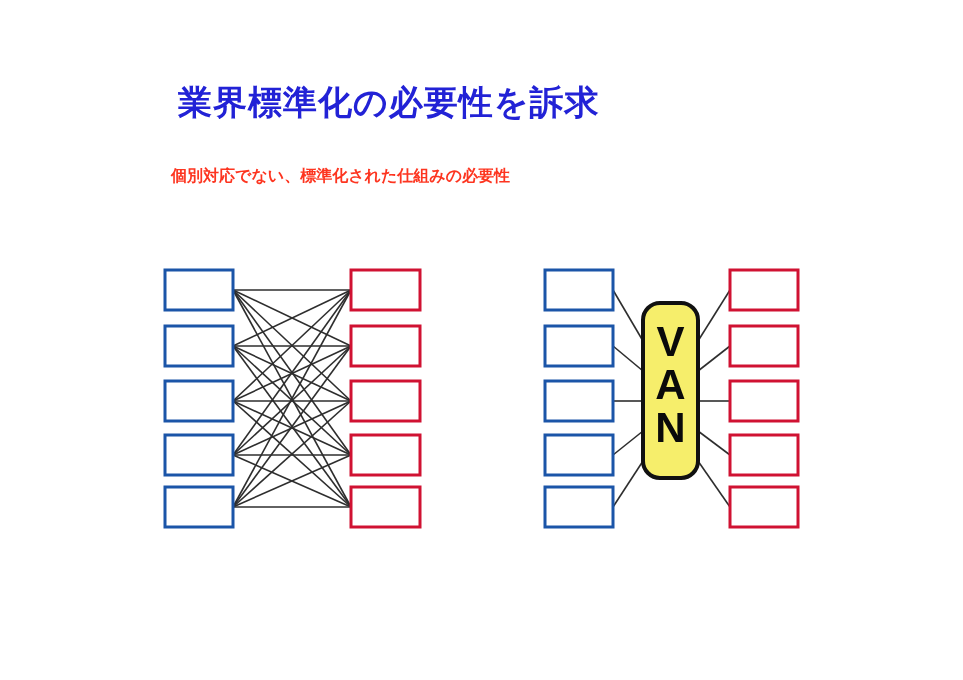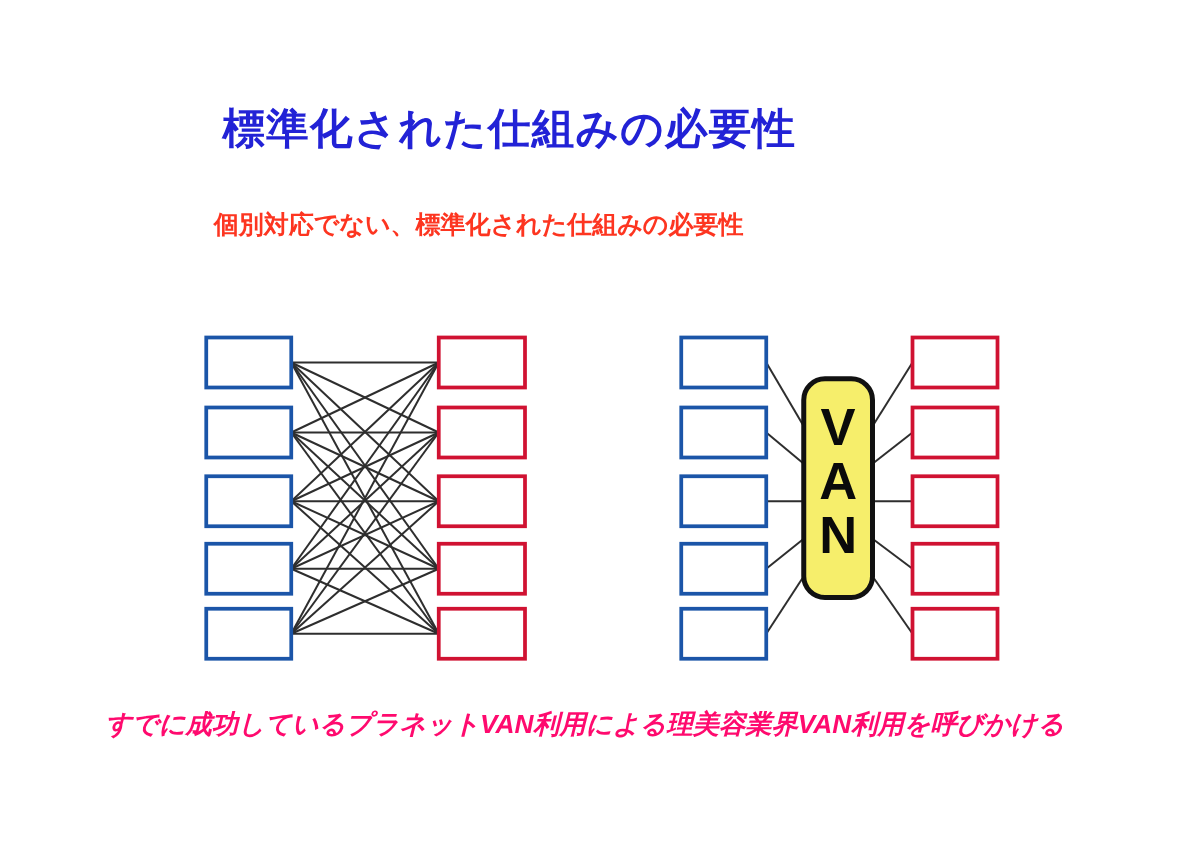--- a/index.html
+++ b/index.html
@@ -26,21 +26,21 @@
     margin: 0;
     font-size: 34px;
     font-weight: bold;
     letter-spacing: 1px;
     color: var(--title-color, #2222d6);
     white-space: nowrap;
   }
   .sub {
     position: absolute;
     margin: 0;
-    font-size: 20px;
+    font-size: 16px;
     font-weight: bold;
     color: var(--subtitle-color, #fd3520);
     white-space: nowrap;
   }
   .sub1 { left: 171px; top: 166px; }
   .sub2 { left: 181px; top: 206px; }
   .footer {
     position: absolute;
     left: 84px;
     top: 565px;
@@ -54,21 +54,21 @@
   #diagrams {
     position: absolute;
     left: 0;
     top: 0;
   }
 </style>
 </head>
 <body>
 
 <div class="slide">
-  <h1 class="title">標準化された仕組みの必要性</h1>
+  <h1 class="title">業界標準化の必要性を訴求</h1>
   <p class="sub sub1">個別対応でない、標準化された仕組みの必要性</p>
   <svg id="diagrams" width="963" height="680" viewBox="0 0 963 680">
       <line x1="233" y1="290" x2="351" y2="290" stroke="#2e2e2e" stroke-width="1.6"></line>
       <line x1="233" y1="290" x2="351" y2="346" stroke="#2e2e2e" stroke-width="1.6"></line>
       <line x1="233" y1="290" x2="351" y2="401" stroke="#2e2e2e" stroke-width="1.6"></line>
       <line x1="233" y1="290" x2="351" y2="455" stroke="#2e2e2e" stroke-width="1.6"></line>
       <line x1="233" y1="290" x2="351" y2="507" stroke="#2e2e2e" stroke-width="1.6"></line>
       <line x1="233" y1="346" x2="351" y2="290" stroke="#2e2e2e" stroke-width="1.6"></line>
       <line x1="233" y1="346" x2="351" y2="346" stroke="#2e2e2e" stroke-width="1.6"></line>
       <line x1="233" y1="346" x2="351" y2="401" stroke="#2e2e2e" stroke-width="1.6"></line>
@@ -117,14 +117,13 @@
       <rect x="730" y="270" width="68" height="40" fill="#ffffff" stroke="#d01232" stroke-width="3"></rect>
       <rect x="730" y="326" width="68" height="40" fill="#ffffff" stroke="#d01232" stroke-width="3"></rect>
       <rect x="730" y="381" width="68" height="40" fill="#ffffff" stroke="#d01232" stroke-width="3"></rect>
       <rect x="730" y="435" width="68" height="40" fill="#ffffff" stroke="#d01232" stroke-width="3"></rect>
       <rect x="730" y="487" width="68" height="40" fill="#ffffff" stroke="#d01232" stroke-width="3"></rect>
       <rect x="643" y="303" width="55" height="175" rx="17" fill="#f6ee6b" stroke="#111111" stroke-width="4"></rect>
       <text x="670.5" y="356" text-anchor="middle" font-size="42" font-weight="bold" font-family="&quot;Liberation Sans&quot;, sans-serif" fill="#0a0a0a">V</text>
       <text x="670.5" y="399" text-anchor="middle" font-size="42" font-weight="bold" font-family="&quot;Liberation Sans&quot;, sans-serif" fill="#0a0a0a">A</text>
       <text x="670.5" y="442" text-anchor="middle" font-size="42" font-weight="bold" font-family="&quot;Liberation Sans&quot;, sans-serif" fill="#0a0a0a">N</text>
     </svg>
-  <p class="footer">すでに成功しているプラネットVAN利用による理美容業界VAN利用を呼びかける</p>
 </div>
 
 </body></html>

